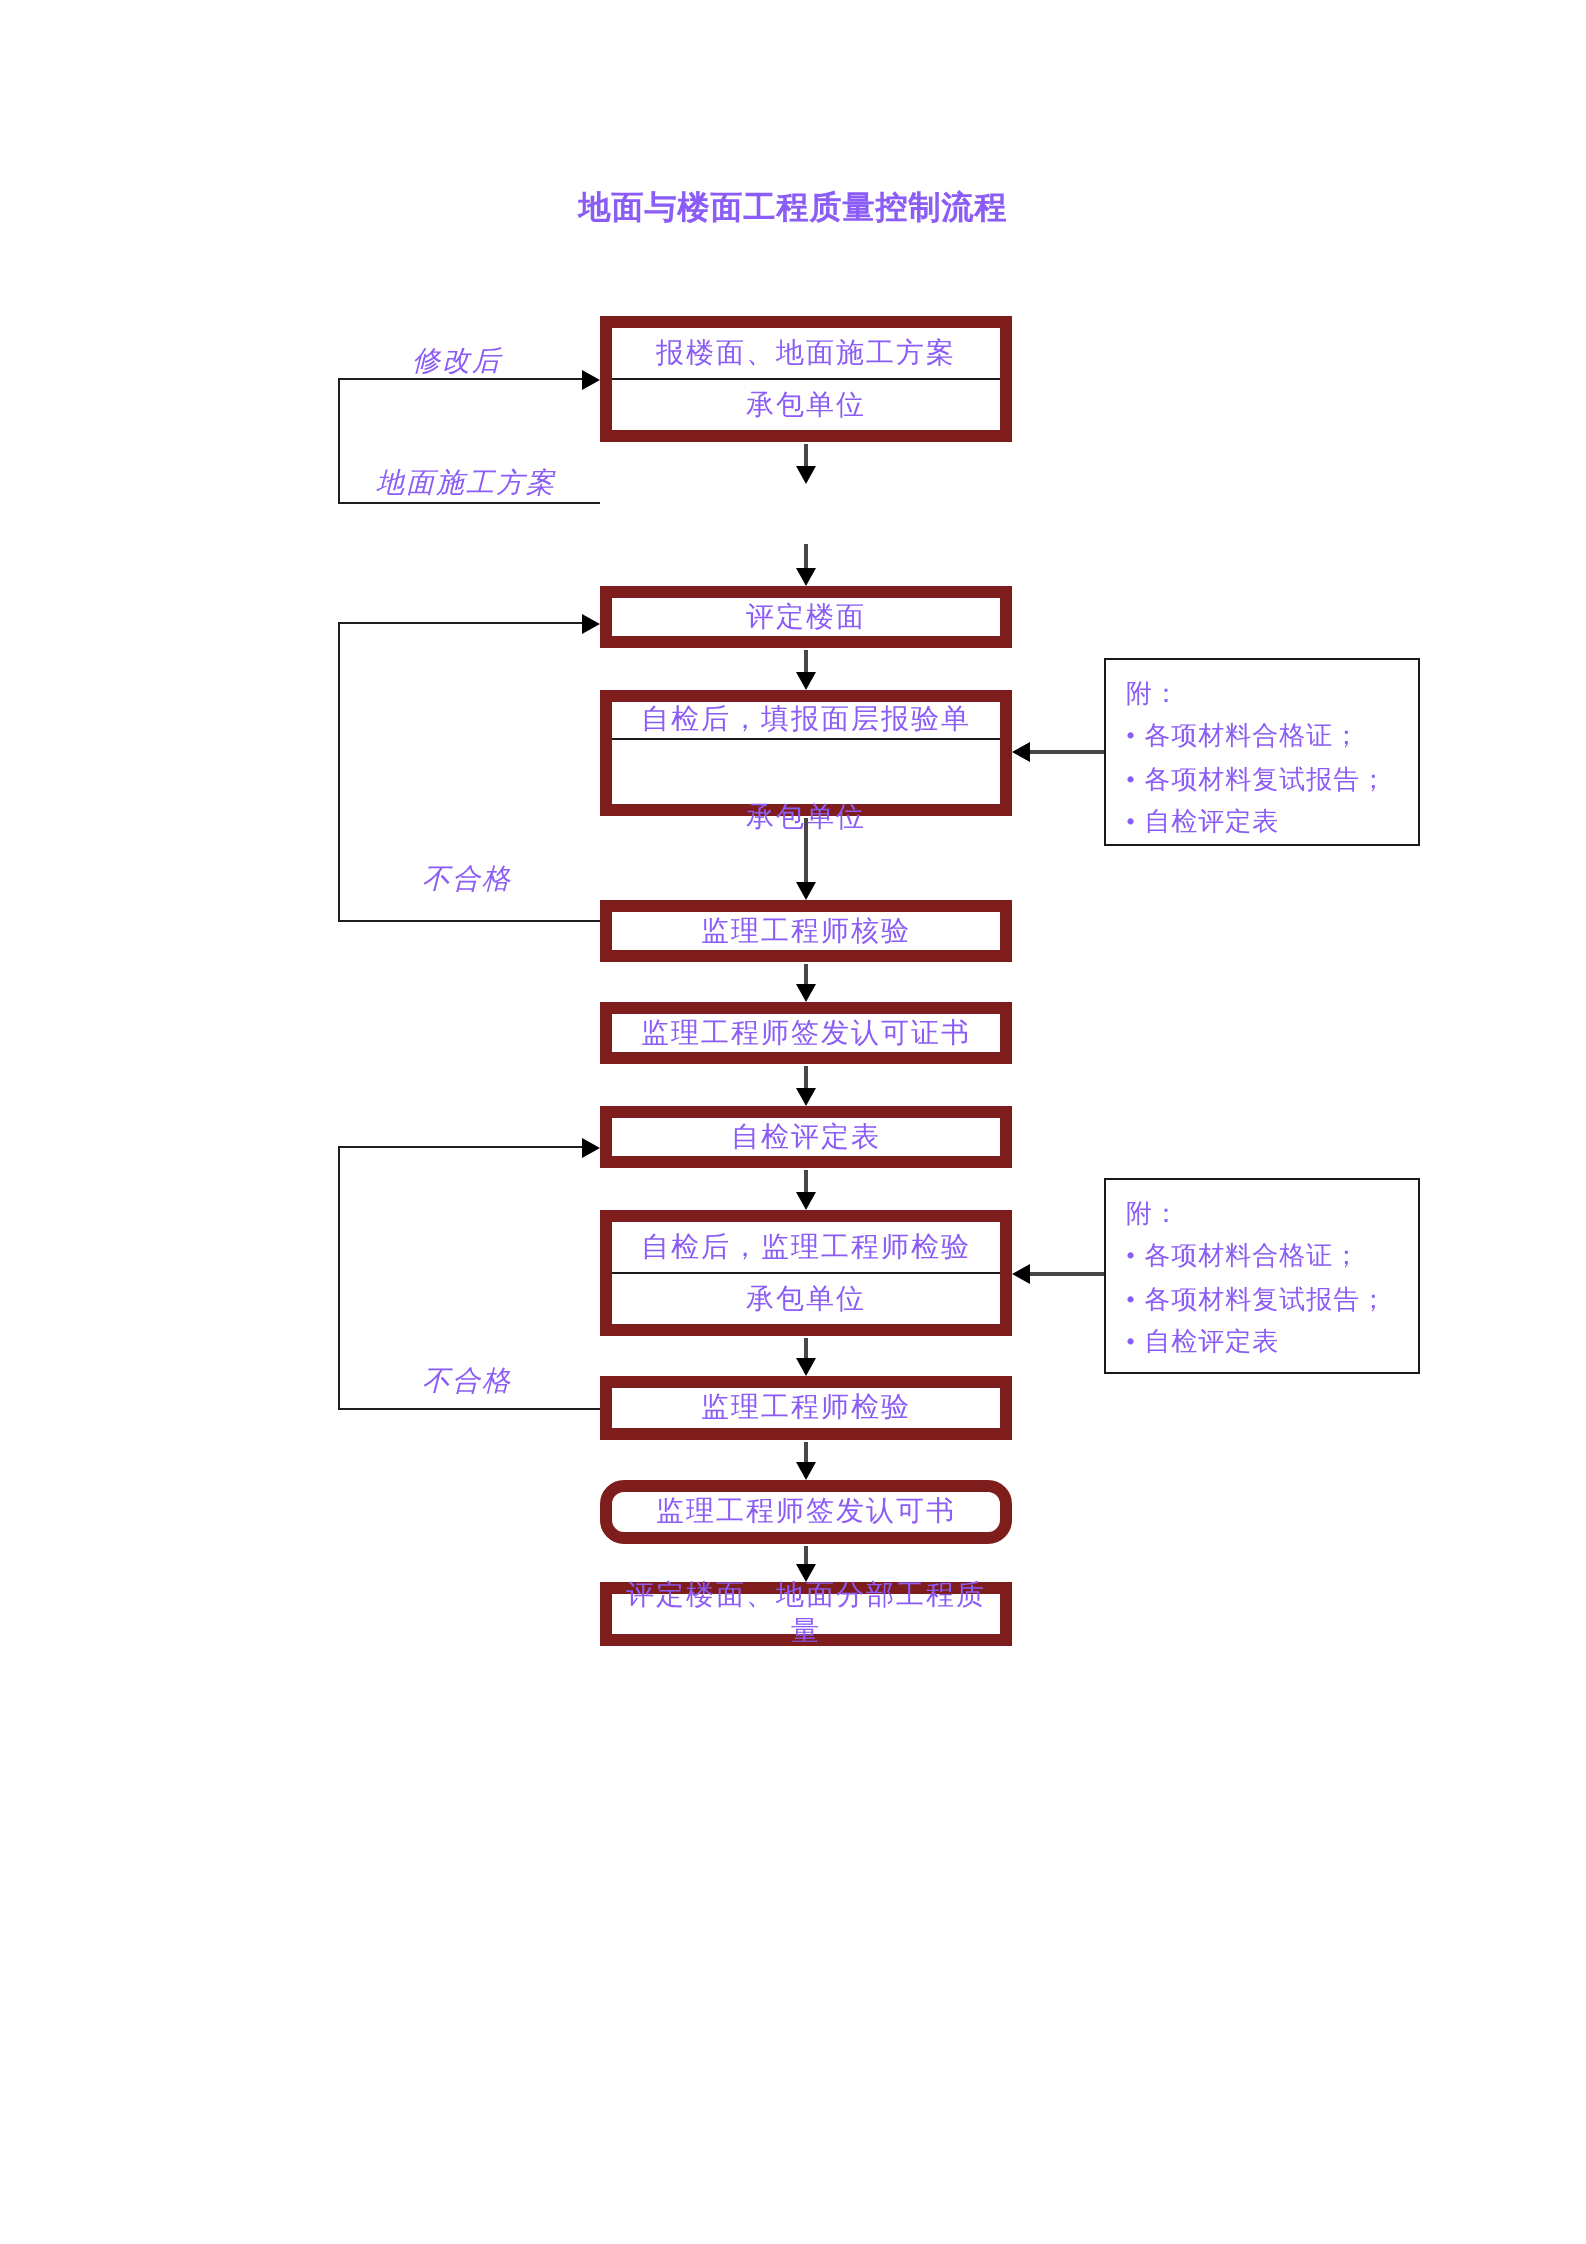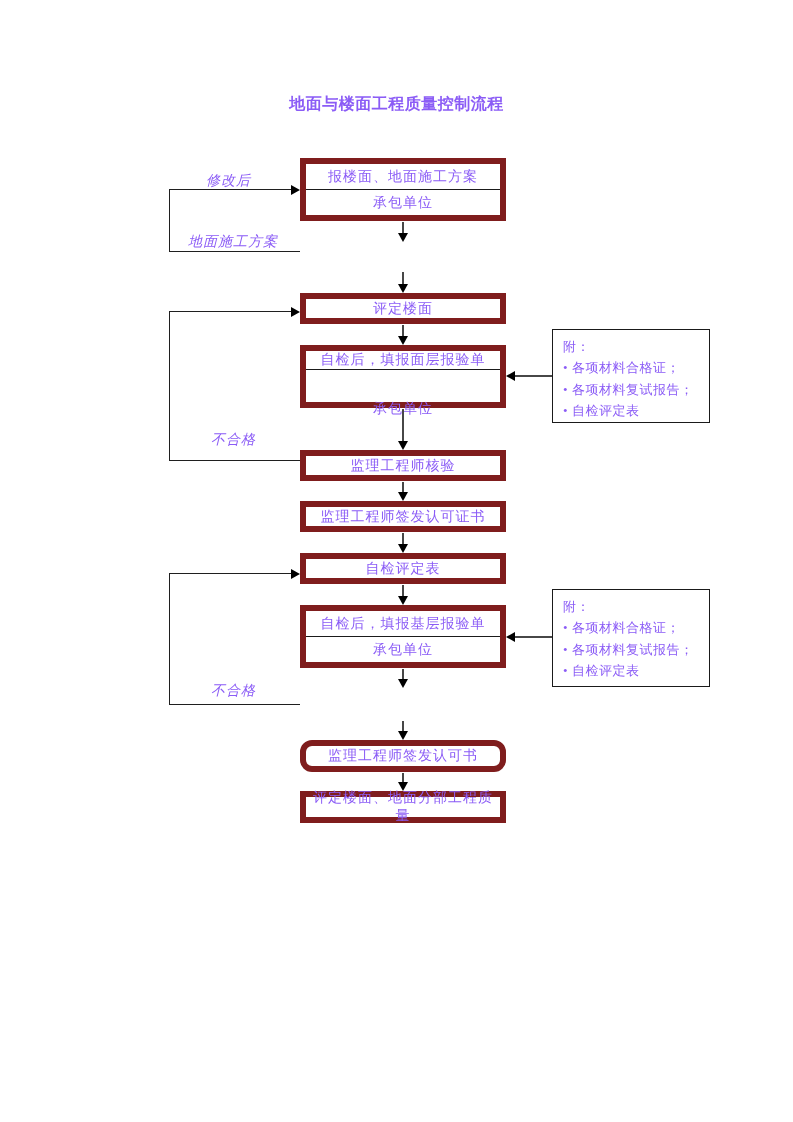--- a/index.html
+++ b/index.html
@@ -143,24 +143,25 @@
     <div class="row">承包单位</div>
   </div>
 
   <div class="fbox" style="top:501px;height:31px;">监理工程师签发认可证书</div>
 
   <div class="fbox" style="top:450px;height:31px;">监理工程师核验</div>
 
   <div class="fbox" style="top:553px;height:31px;">自检评定表</div>
 
   <div class="fbox split" style="top:605px;height:63px;">
-    <div class="row top">自检后，填报基层报验单</div>
+    <div class="row top">自检后，监理工程师检验</div>
     <div class="row">承包单位</div>
   </div>
 
+  <div class="fbox" style="top:688px;height:32px;">监理工程师检验</div>
 
   <div class="fbox" style="top:740px;height:32px;border-radius:12px;">监理工程师签发认可书</div>
 
   <div class="fbox" style="top:791px;height:32px;">评定楼面、地面分部工程质量</div>
 
   <div class="varrow" style="top:222px;height:11px;"></div>
   <div class="varrow" style="top:272px;height:12px;"></div>
   <div class="varrow" style="top:325px;height:11px;"></div>
   <div class="varrow" style="top:409px;height:32px;"></div>
   <div class="varrow" style="top:482px;height:10px;"></div>

